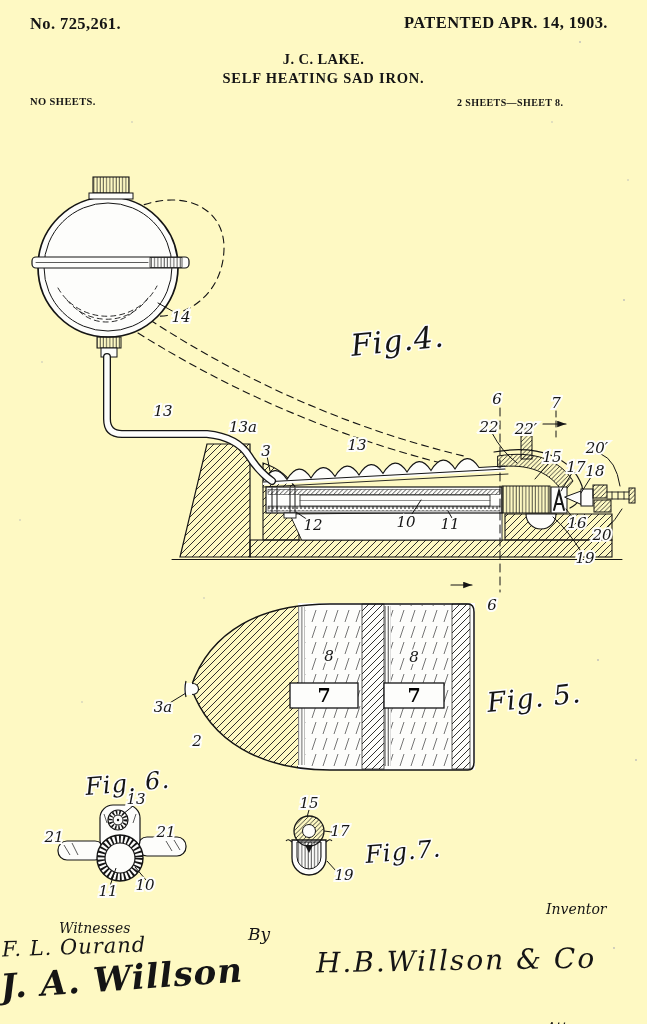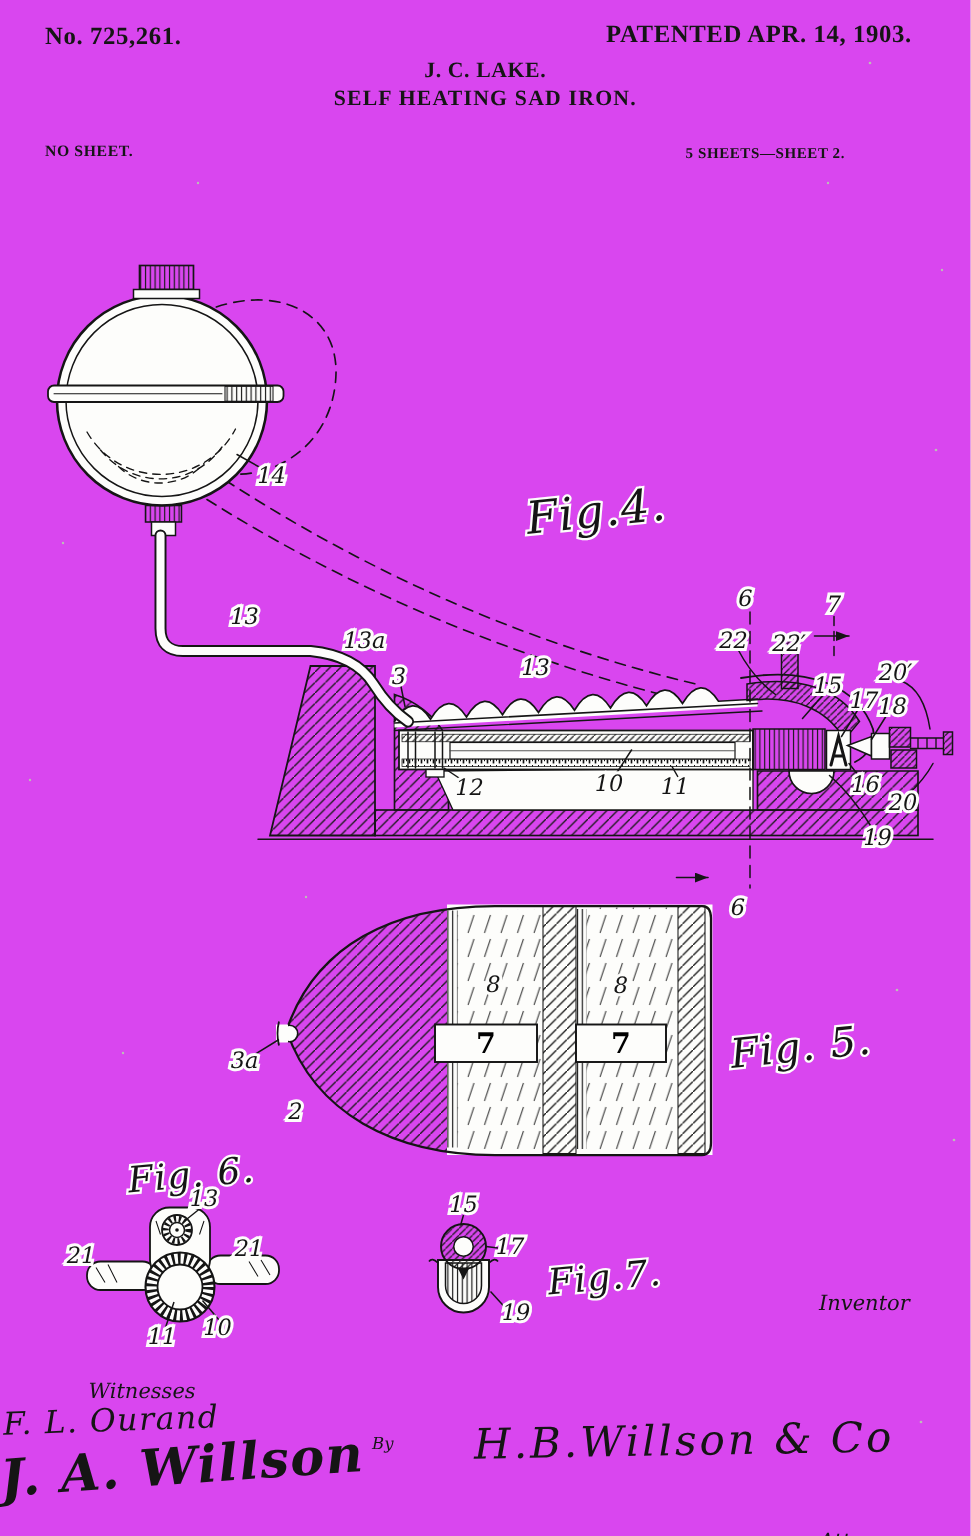--- a/index.html
+++ b/index.html
@@ -1,39 +1,39 @@
 <!DOCTYPE html>
 <html><head>
 <meta charset="utf-8">
 <style>
   html,body{margin:0;padding:0;background:#e8e8e4;}
-  .page{position:relative;width:647px;height:1024px;margin:0 auto;background:#d946ef;
+  .page{position:relative;width:647px;height:1024px;margin:0 auto;background:#fef9c3;
         overflow:hidden;font-family:"Liberation Serif","DejaVu Serif",serif;color:#151515;}
   .abs{position:absolute;white-space:nowrap;}
   .ph{font-weight:bold;letter-spacing:.4px;}
-  .ctr{left:0;width:647px;text-align:center;}
+  .ctr{left:0;width:647px;text-align:center;margin-top:12px;}
   .script{font-family:"DejaVu Serif","Liberation Serif",serif;font-style:italic;}
   svg{position:absolute;left:0;top:0;}
   svg text{font-family:"DejaVu Serif","Liberation Serif",serif;}
   .lbl{font-style:italic;font-size:15px;fill:#151515;paint-order:stroke;stroke:#fdfdfb;stroke-width:4px;}
   .cap{font-style:italic;fill:#151515;letter-spacing:1px;paint-order:stroke;stroke:#fdfdfb;stroke-width:3px;}
   .ldr{stroke:#151515;stroke-width:1;fill:none;}
   .oln{stroke:#151515;fill:none;}
 </style>
 </head>
 <body>
 
 <div class="page">
 
   <div class="abs ph" style="left:30px;top:14px;font-size:16.5px;">No. 725,261.</div>
   <div class="abs ph" style="left:404px;top:13px;font-size:16.5px;">PATENTED APR. 14, 1903.</div>
   <div class="abs ph ctr" style="top:39px;font-size:14.5px;">J. C. LAKE.</div>
   <div class="abs ph ctr" style="top:58px;font-size:14.5px;letter-spacing:.8px;">SELF HEATING SAD IRON.</div>
-  <div class="abs ph" style="left:30px;top:96px;font-size:10.5px;">NO SHEET.</div>
-  <div class="abs ph" style="left:457px;top:97px;font-size:10px;">5 SHEETS—SHEET 2.</div>
+  <div class="abs ph" style="left:30px;top:96px;font-size:10.5px;">NO SHEETS.</div>
+  <div class="abs ph" style="left:457px;top:97px;font-size:10px;">2 SHEETS—SHEET 8.</div>
 
   <svg width="647" height="1024" viewBox="0 0 647 1024">
     <defs>
       <marker id="ah" markerWidth="9" markerHeight="8" refX="8" refY="3" orient="auto">
         <path d="M0,0 L8,3 L0,6 Z" fill="#151515"></path>
       </marker>
       <pattern id="hatch" width="7" height="7" patternUnits="userSpaceOnUse">
         <path d="M-1,8 L8,-1" stroke="#1a1a1a" stroke-width="0.9"></path>
       </pattern>
       <pattern id="hatchD" width="4.5" height="4.5" patternUnits="userSpaceOnUse">
@@ -259,17 +259,17 @@
         <text class="lbl" x="340" y="836">17</text>
         <text class="lbl" x="344" y="880">19</text>
       </g>
       <text class="cap" x="366" y="863" font-size="24" transform="rotate(-5 366 863)">Fig.7.</text>
     </g>
   </svg>
 
   <div class="abs script" style="left:18px;top:920px;font-size:14px;margin-left:41px;">Witnesses</div>
   <div class="abs script" style="left:2px;top:935px;font-size:21px;letter-spacing:1px;transform:rotate(-2deg);">F. L. Ourand</div>
   <div class="abs script" style="left:0px;top:958px;font-size:34px;font-weight:bold;letter-spacing:1px;transform:rotate(-4deg);">J. A. Willson</div>
-  <div class="abs script" style="left:248px;top:956px;font-size:11px;">By</div>
-  <div class="abs script" style="left:546px;top:861px;font-size:14px;">Inventor</div>
+  <div class="abs script" style="left:248px;top:924px;font-size:17px;">By</div>
+  <div class="abs script" style="left:546px;top:901px;font-size:14px;">Inventor</div>
   <div class="abs script" style="left:316px;top:944px;font-size:28px;letter-spacing:2px;transform:rotate(-1deg);">H.B.Willson &amp; Co</div>
   <div class="abs script" style="left:546px;top:1020px;font-size:14px;">Attorneys</div>
 </div>
 
 </body></html>

